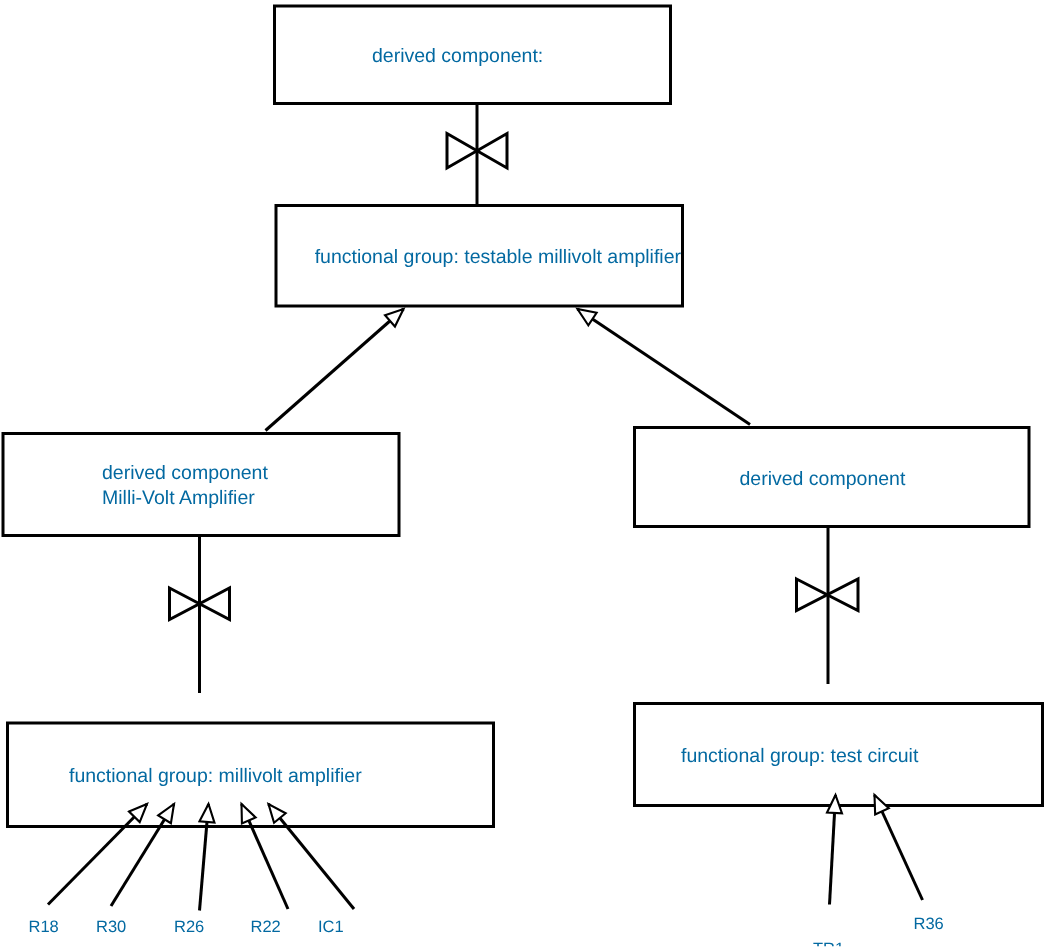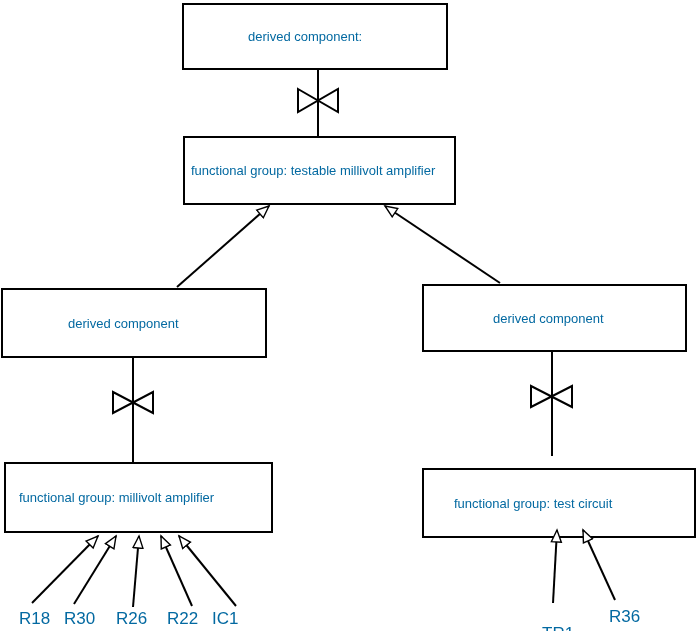--- a/index.html
+++ b/index.html
@@ -30,29 +30,29 @@
     border: 2px solid #000000;
     box-sizing: border-box;
     display: flex;
     flex-direction: column;
     justify-content: center;
     font-size: 13px;
     line-height: 17px;
     white-space: pre;
   }
   #box-top-derived      { left: 182px; top: 3px;   width: 266px; height: 67px; padding-left: 64px; }
-  #box-fg-testable     { left: 183px; top: 136px; width: 273px; height: 69px; padding-left: 6px;  }
+  #box-fg-testable     { left: 183px; top: 136px; width: 273px; height: 69px; padding-left: 6px; align-items: flex-end;  }
   #box-dc-mva          { left: 1px;   top: 288px; width: 266px; height: 70px; padding-left: 65px; }
-  #box-fg-mva          { left: 4px;   top: 462px; width: 269px; height: 71px; padding-left: 13px; }
+  #box-fg-mva          { left: 4px;   top: 481px; width: 326px; height: 71px; padding-left: 40px; }
   #box-dc-tc           { left: 422px; top: 284px; width: 265px; height: 68px; padding-left: 69px; }
   #box-fg-tc           { left: 422px; top: 468px; width: 274px; height: 70px; padding-left: 30px; }
   .leaf-label {
     position: absolute;
     z-index: 1;
-    font-size: 17px;
+    font-size: 11px;
     line-height: 15px;
     white-space: pre;
   }
   #leaf-r18 { left: 19px;  top: 611px; }
   #leaf-r30 { left: 64px;  top: 611px; }
   #leaf-r26 { left: 116px; top: 611px; }
   #leaf-r22 { left: 167px; top: 611px; }
   #leaf-ic1 { left: 212px; top: 611px; }
   #leaf-tr1 { left: 542px; top: 626px; }
   #leaf-r36 { left: 609px; top: 609px; text-align: right; }
@@ -66,20 +66,21 @@
   <div class="box" id="box-top-derived">
     <div>derived component:</div>
   </div>
 
   <div class="box" id="box-fg-testable">
     <div>functional group: testable millivolt amplifier</div>
   </div>
 
   <div class="box" id="box-dc-mva">
     <div>derived component</div>
+    <div>Milli-Volt Amplifier</div>
   </div>
 
   <div class="box" id="box-fg-mva">
     <div>functional group: millivolt amplifier</div>
   </div>
 
   <div class="box" id="box-dc-tc">
     <div>derived component</div>
   </div>
 

